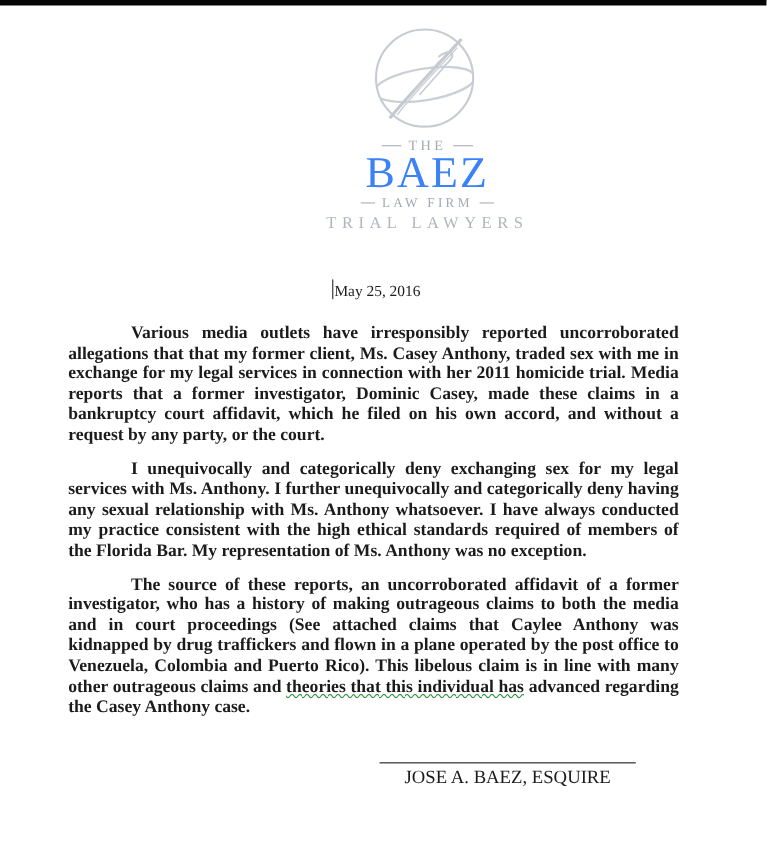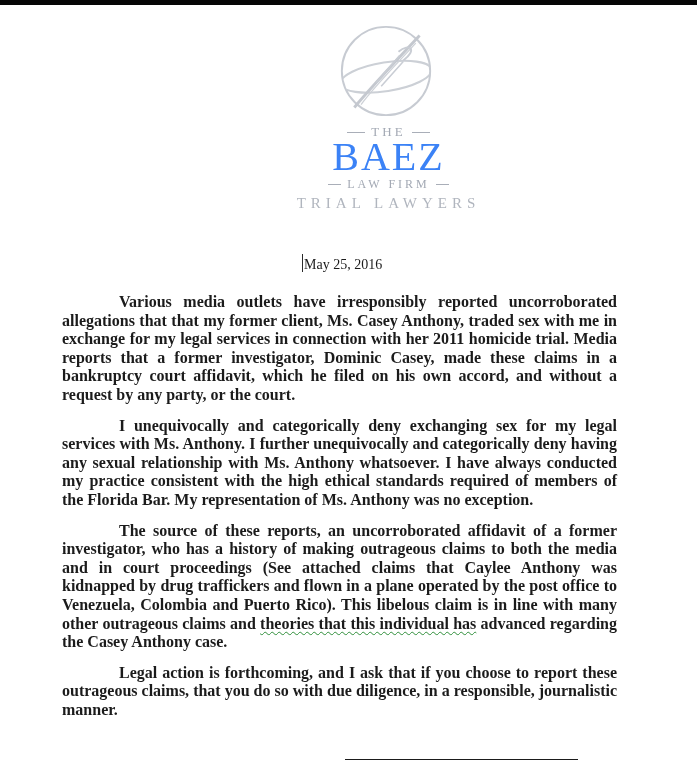--- a/index.html
+++ b/index.html
@@ -70,20 +70,19 @@
   <span class="lh-line lh-tag">TRIAL LAWYERS</span>
 </div>
 
 <div class="content">
   <div class="date-line"><span class="caret"></span><span>May 25, 2016</span></div>
 
   <div class="letter">
     <p>Various media outlets have irresponsibly reported uncorroborated allegations that that my former client, Ms. Casey Anthony, traded sex with me in exchange for my legal services in connection with her 2011 homicide trial.  Media reports that a former investigator, Dominic Casey, made these claims in a bankruptcy court affidavit, which he filed on his own accord, and without a request by any party, or the court.</p>
     <p>I unequivocally and categorically deny exchanging sex for my legal services with Ms. Anthony.  I further unequivocally and categorically deny having any sexual relationship with Ms. Anthony whatsoever.  I have always conducted my practice consistent with the high ethical standards required of members of the Florida Bar.  My representation of Ms. Anthony was no exception.</p>
     <p><span>The source of these reports, an uncorroborated affidavit of a former investigator, who has a history of making outrageous claims to both the media and in court proceedings (See attached claims that Caylee Anthony was kidnapped by drug traffickers and flown in a plane operated by the post office to Venezuela, Colombia and Puerto Rico). This libelous claim is in line with many other outrageous claims and </span><span class="grammar">theories that this individual has</span><span> advanced regarding the Casey Anthony case.</span></p>
-    <p>Legal action is forthcoming, and I ask that if you choose to report these outrageous claims, that you do so with due diligence, in a responsible, journalistic manner.</p>
   </div>
 
   <div class="sig-block">
     <div class="sig-rule"></div>
     <div class="sig-name">JOSE A. BAEZ, ESQUIRE</div>
   </div>
 </div>
 
 </body></html>

